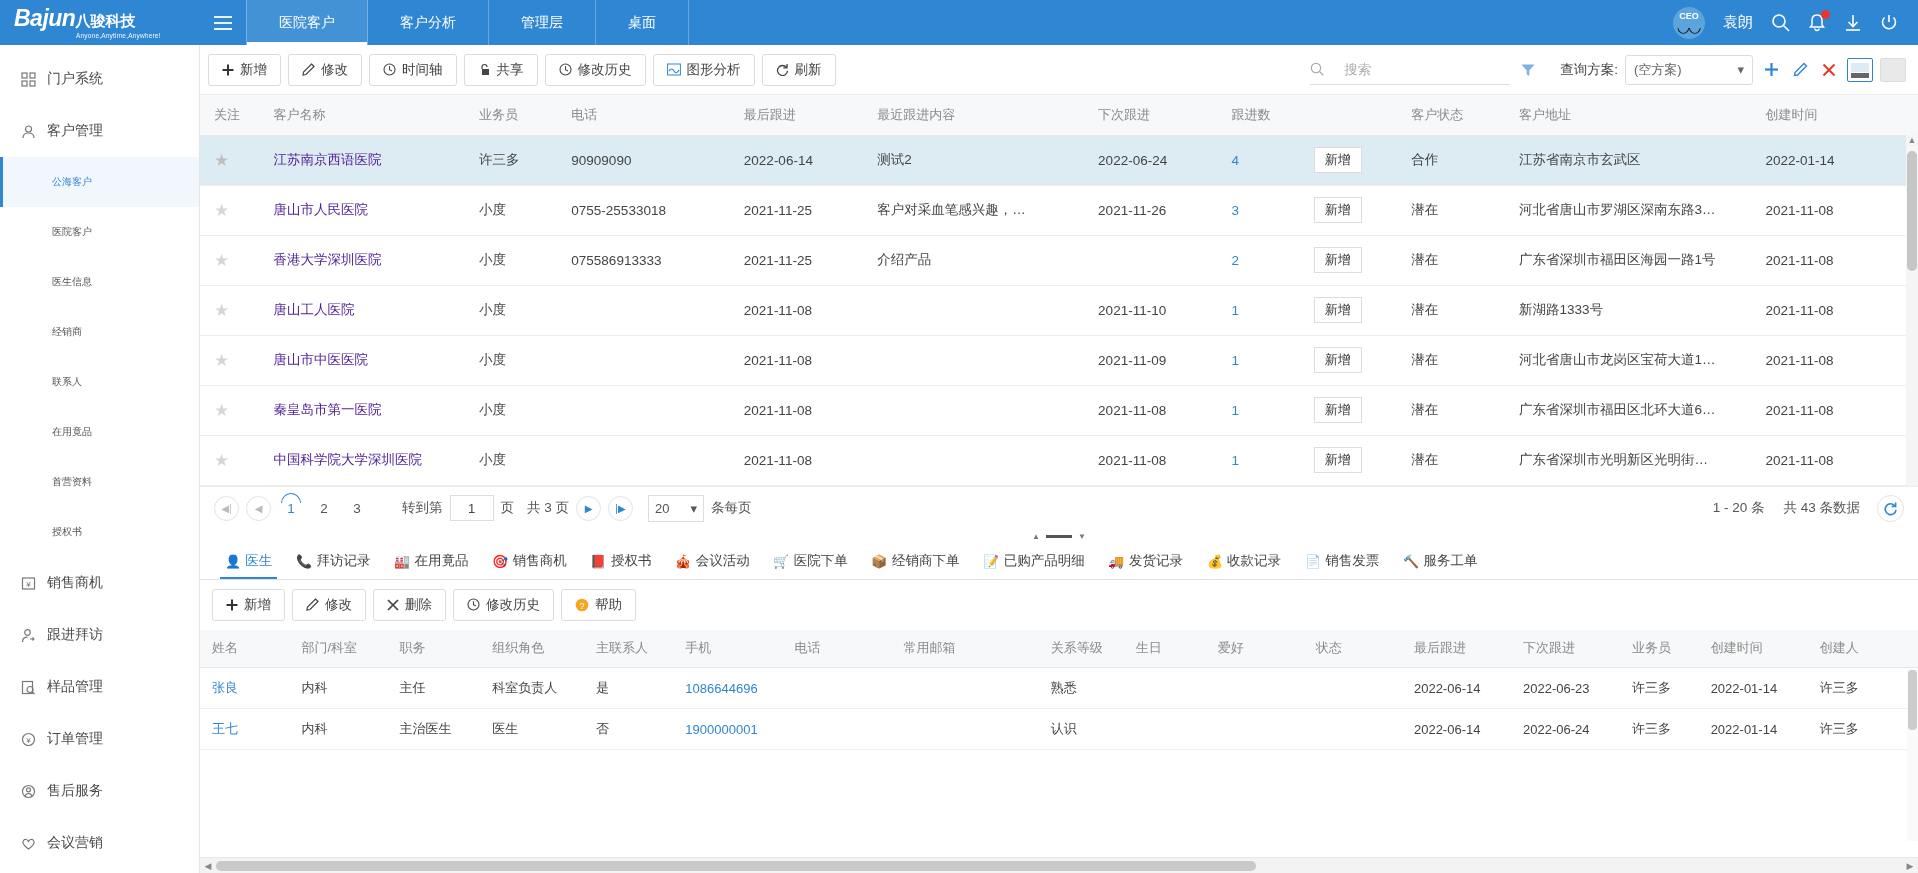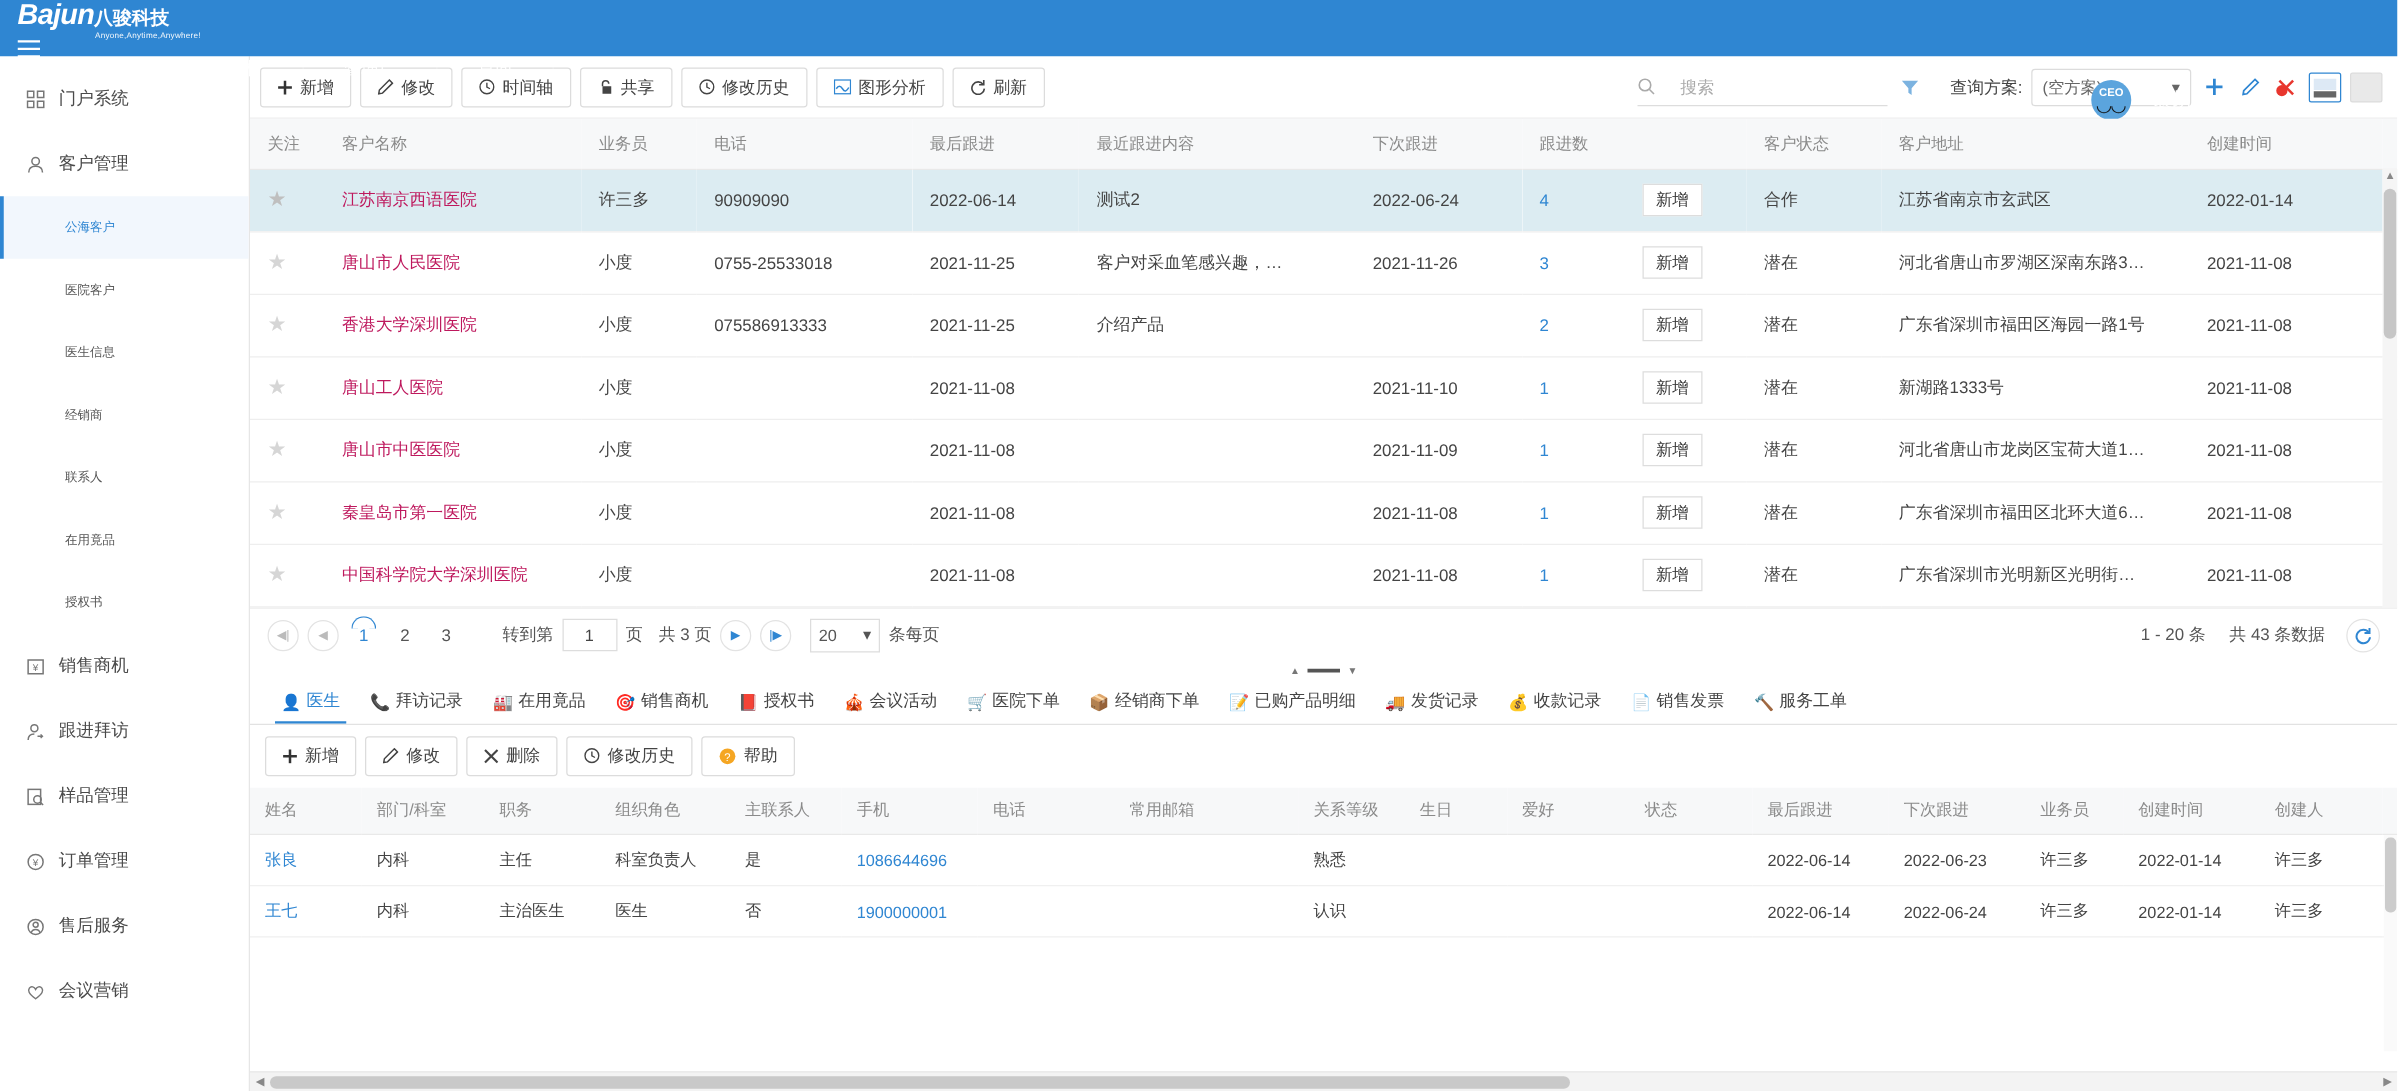--- a/index.html
+++ b/index.html
@@ -5,21 +5,21 @@
   * { box-sizing: border-box; margin: 0; padding: 0; }
   html, body {
     width: 1918px; height: 873px;
     font-family: "Liberation Sans", "DejaVu Sans", sans-serif;
     font-size: 13px; color: #333; overflow: hidden; background: #fff;
   }
 
   
   #topbar {
     height: 45px; background: #2f86d2; display: flex; align-items: stretch;
-    color: #fff; position: relative; flex-direction: column;
+    color: #fff; position: relative;
   }
   .logo-wrap {
     width: 200px; display: flex; flex-direction: column; justify-content: center;
     padding-left: 14px;
   }
   .logo-main { font-size: 23px; font-weight: bold; font-style: italic; letter-spacing: -0.5px; line-height: 1; }
   .logo-main .cn { font-style: normal; font-size: 15px; font-weight: bold; letter-spacing: 0; }
   .logo-sub { font-size: 6.5px; letter-spacing: .2px; margin-top: 2px; opacity: .95; margin-left: 62px;}
   .hamburger { width: 46px; display: flex; align-items: center; justify-content: center; cursor: pointer; font-size: 17px; }
   .topnav { display: flex; align-items: stretch; }
@@ -111,21 +111,21 @@
     background: #f7f8f9; color: #8a8a8a; font-weight: normal; font-size: 13px;
     text-align: left; height: 40px; padding: 0 8px 0 14px;
     border-bottom: 1px solid #e9e9e9; white-space: nowrap;
   }
   .gtable tbody td {
     height: 50px; padding: 0 8px 0 14px; font-size: 13.5px; color: #444;
     border-bottom: 1px solid #eee; white-space: nowrap;
     overflow: hidden; text-overflow: ellipsis;
   }
   .gtable tbody tr.sel td { background: #dcecf2; }
-  .gtable a.lk { color: #be185d; text-decoration: none; cursor: pointer; }
+  .gtable a.lk { color: #4c1d95; text-decoration: none; cursor: pointer; }
   .star { color: #d6d6d6; font-size: 17px; cursor: pointer; }
   .sel .star { color: #bfbfbf; }
   .numlk { color: #2f86d2; cursor: pointer; }
   .minibtn {
     display: inline-flex; align-items: center; justify-content: center;
     height: 26px; padding: 0 10px; border: 1px solid #ddd; background: #fff;
     font-size: 13px; color: #333; cursor: pointer; font-family: inherit;
   }
   .vscroll {
     position: absolute; right: 0; top: 40px; width: 12px; background: #f5f5f5;
@@ -307,20 +307,23 @@
         <span>医生信息</span>
       </div>
     <div class="s-sub">
         <span>经销商</span>
       </div>
     <div class="s-sub">
         <span>联系人</span>
       </div>
     <div class="s-sub">
         <span>在用竟品</span>
+      </div>
+    <div class="s-sub">
+        <span>首营资料</span>
       </div>
     <div class="s-sub">
         <span>授权书</span>
       </div>
     <div class="s-item">
       <span class="ico">
           <svg width="15" height="15" viewBox="0 0 15 15">
             <rect x="1.5" y="2" width="12" height="11" fill="none" stroke="#777" stroke-width="1.2"></rect>
             <text x="7.5" y="10.5" font-size="8" text-anchor="middle" fill="#777">¥</text>
           </svg>

